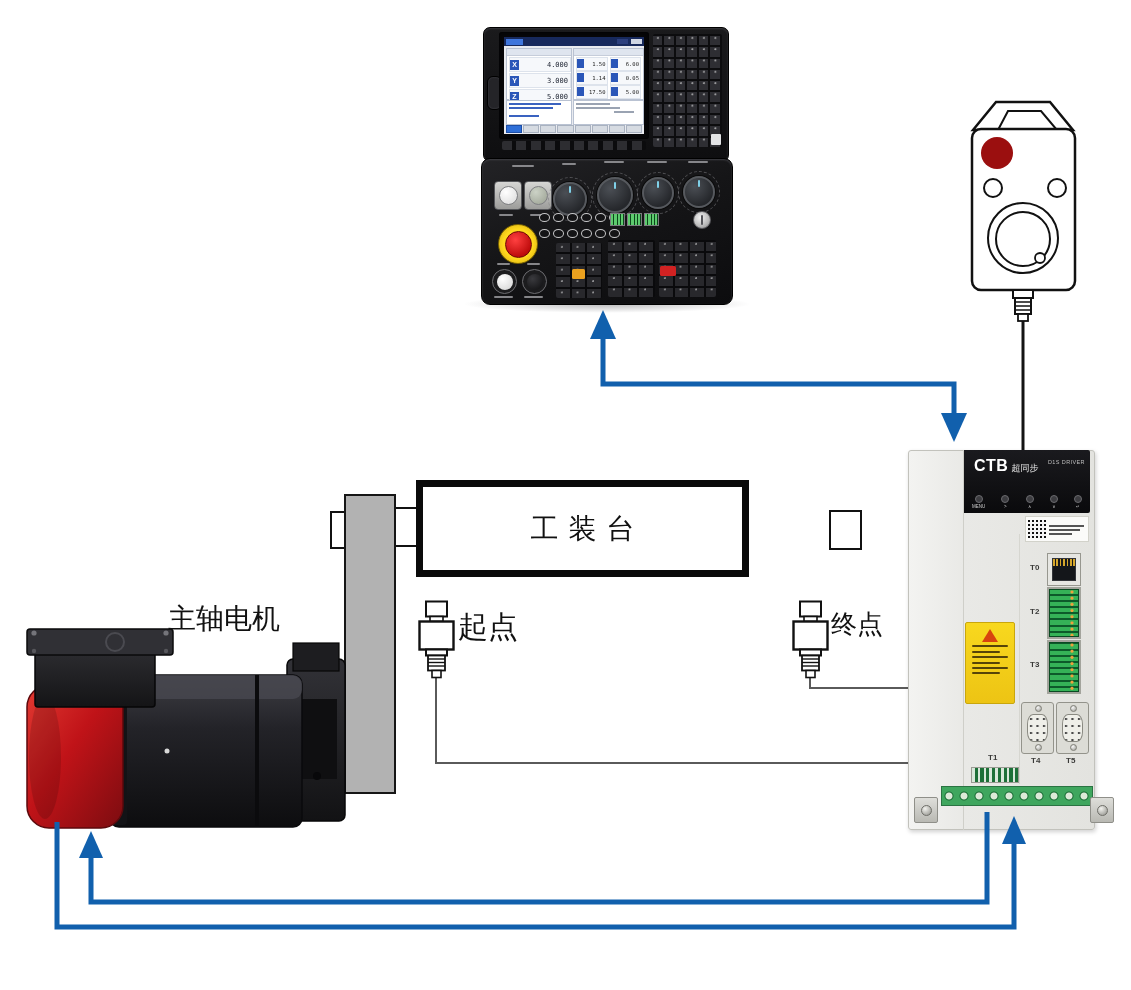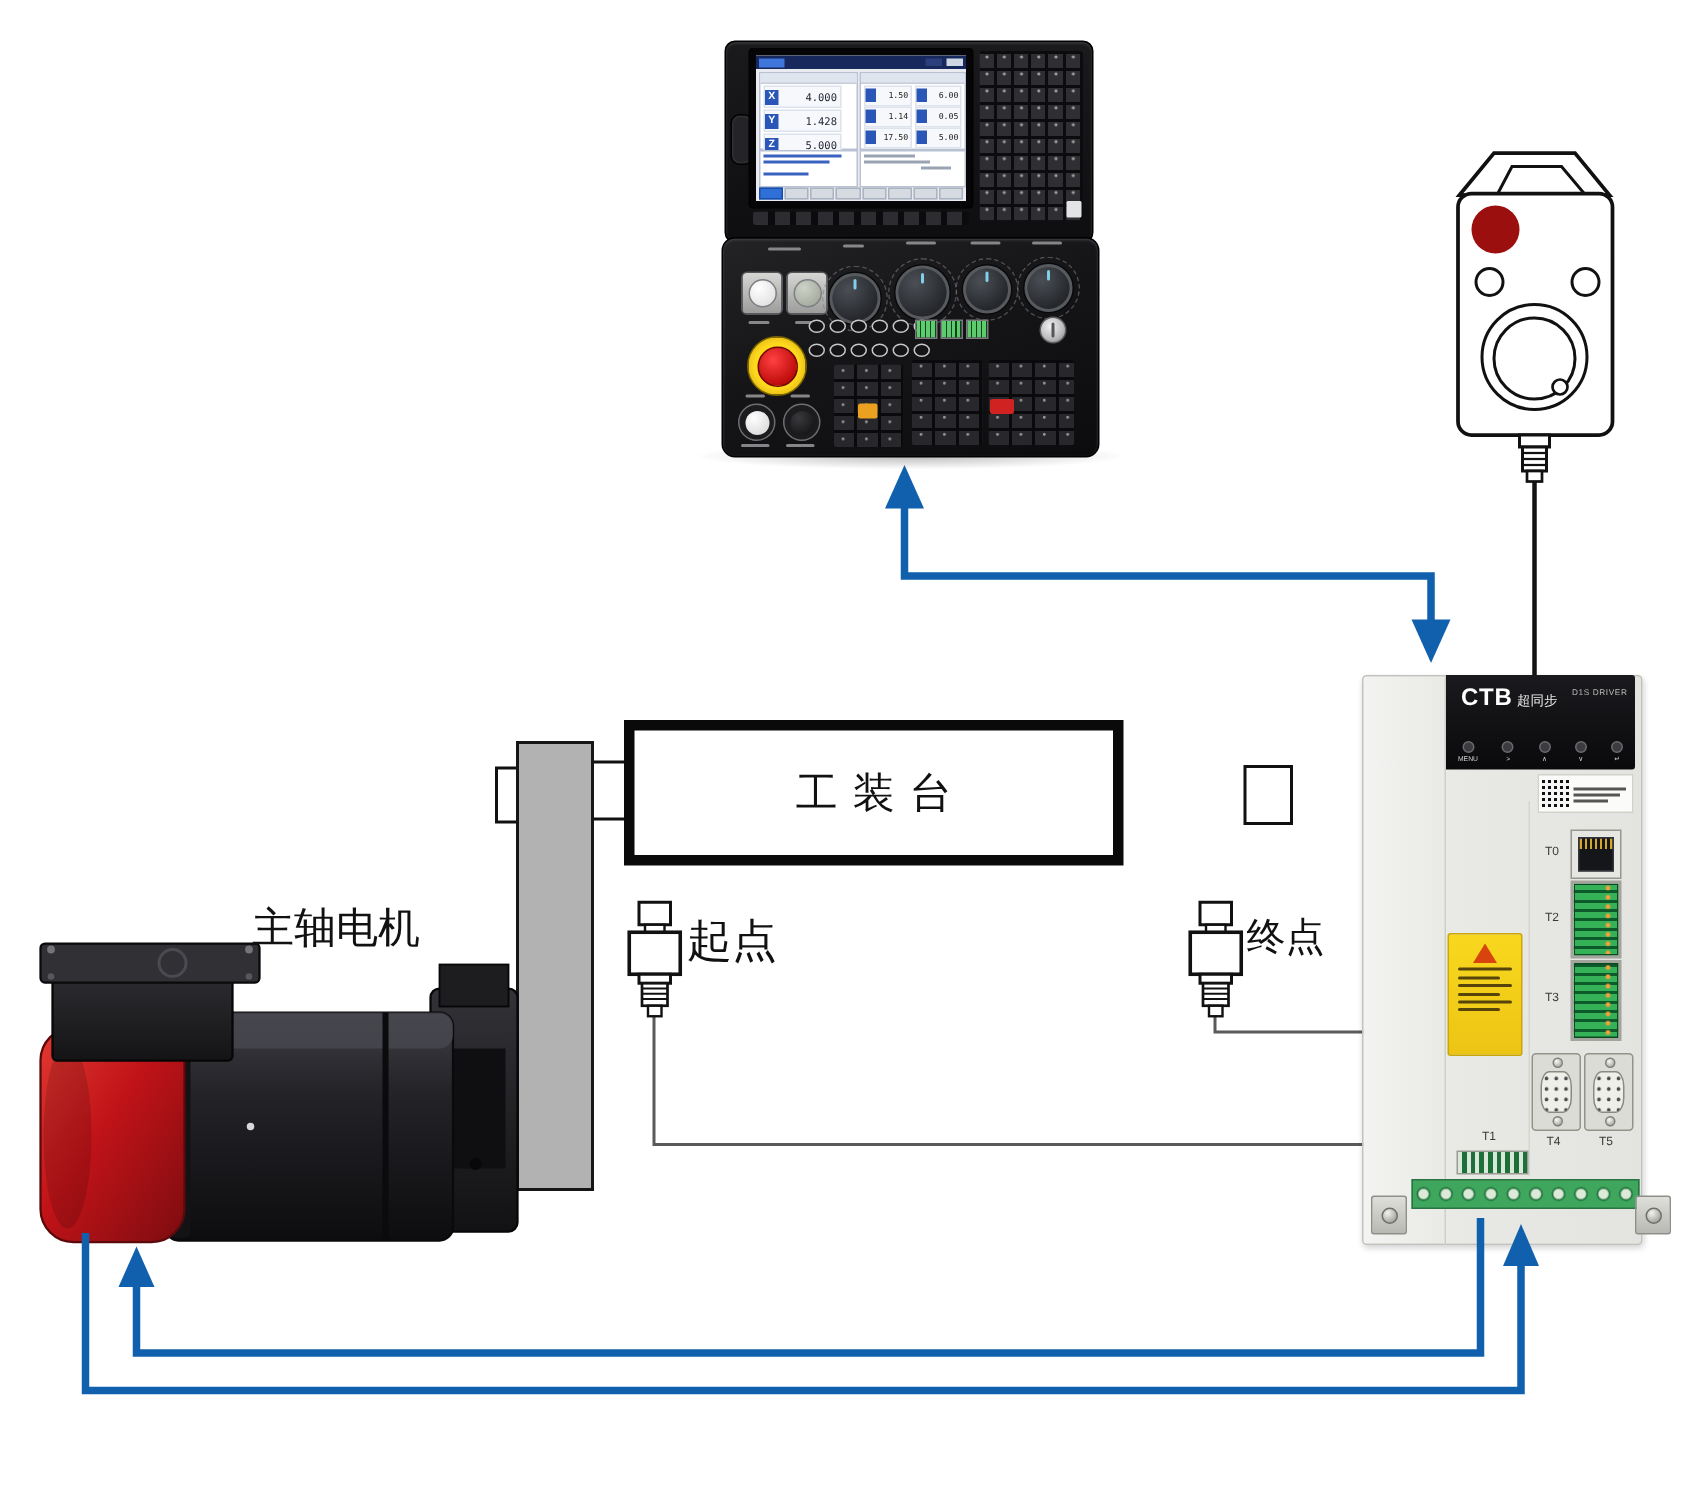--- a/index.html
+++ b/index.html
@@ -15,21 +15,21 @@
   .cnc-top{position:absolute;left:483px;top:27px;width:244px;height:133px;background:linear-gradient(#1a1a1c,#0e0e10);
            border:1px solid #000;border-radius:7px;box-shadow:inset 0 1px 2px #3a3a3e;}
   .lcd-frame{position:absolute;left:499px;top:32px;width:150px;height:107px;background:#060608;border-radius:3px;
              box-shadow:inset 0 0 3px #000;}
   .screen{position:absolute;left:504px;top:37px;width:140px;height:97px;background:#e9ebf0;overflow:hidden;}
   .sc-title{position:absolute;left:0;top:0;width:100%;height:9px;background:#17295c;}
   .sc-chip{position:absolute;left:2px;top:1.5px;width:17px;height:6px;background:#3f76dc;}
   .sc-rchip{position:absolute;top:2px;width:11px;height:5px;background:#2c3f7d;}
   .sc-panel{position:absolute;background:#fff;border:1px solid #b9c2d2;}
   .sc-phead{height:6px;background:#dfe5ef;border-bottom:1px solid #c6cdda;}
-  .ax-row{display:flex;align-items:center;height:13px;margin:1px 10px 0 2px;background:#f6f8fb;border:1px solid #dde3ec;}
+  .ax-row{display:flex;align-items:center;height:13px;margin:1px 0 0 2px;background:#f6f8fb;border:1px solid #dde3ec;}
   .ax-chip{width:9px;height:10px;background:#2a56b8;color:#fff;font-size:7px;line-height:10px;text-align:center;font-weight:700;}
   .ax-val{flex:1;text-align:right;font-size:7px;color:#1c2230;padding-right:2px;font-family:"DejaVu Sans Mono",monospace;}
   .rr{display:flex;align-items:center;height:13px;margin:1px 2px 0 2px;gap:2px;}
   .rr-cell{flex:1;display:flex;align-items:center;background:#f6f8fb;border:1px solid #dde3ec;height:12px;}
   .rr-chip{width:7px;height:9px;background:#2a56b8;margin-right:1px;}
   .rr-val{flex:1;text-align:right;font-size:5.5px;color:#222;padding-right:1px;font-family:"DejaVu Sans Mono",monospace;}
   .sc-bar{height:2px;background:#3a62c0;margin:2px 2px 0 2px;}
   .sc-bar.gray{background:#9aa3b2;}
   .sc-soft{position:absolute;left:2px;top:88px;width:136px;height:8px;display:flex;gap:1px;}
   .softkey{flex:1;background:#d6dbe2;border:1px solid #a9b2c0;}
@@ -100,21 +100,21 @@
   .drv-key{display:flex;flex-direction:column;align-items:center;gap:1px;}
   .drv-dot{width:6px;height:6px;border-radius:50%;background:#3c3c40;border:1px solid #6a6a6e;}
   .drv-keylabel{font-size:4.5px;color:#cfcfcf;}
   .qr-label{position:absolute;left:117px;top:66px;width:64px;height:26px;background:#fbfbf9;border:1px solid #d2d2ca;
             display:flex;align-items:center;gap:3px;padding-left:2px;box-sizing:border-box;}
   .qr{width:18px;height:18px;background:
         repeating-linear-gradient(0deg,#111 0 2px,#f5f5f5 2px 4px),
         repeating-linear-gradient(90deg,#111 0 2px,#f5f5f5 2px 4px);background-blend-mode:lighten;}
   .qr-lines{flex:1;}
   .qr-lines div{height:2px;background:#555;margin:2px 4px 0 0;}
-  .port-label{position:absolute;font-size:8px;color:#3a3a38;font-weight:400;}
+  .port-label{position:absolute;font-size:8px;color:#3a3a38;font-weight:700;}
   .rj45{position:absolute;left:139px;top:103px;width:32px;height:31px;background:#e6e6e2;border:1px solid #97978f;
         display:flex;align-items:center;justify-content:center;}
   .rj45 .jack{width:22px;height:21px;background:#14161a;border:1px solid #33353a;
               background-image:repeating-linear-gradient(90deg,#d4a62c 0 1.6px,#14161a 1.6px 3.4px);
               background-size:100% 7px;background-repeat:no-repeat;}
   .term{position:absolute;width:30px;border:2px solid #a3a49c;background:
           radial-gradient(circle at 23px 3px,#f0a03c 1.3px,transparent 1.9px) 0 0/26px 6.2px repeat,
           repeating-linear-gradient(0deg,#35b257 0 4.2px,#0d5a2a 4.2px 6.2px);
         box-shadow:inset 0 0 0 1px #0a4a22;}
   .db9{position:absolute;width:31px;height:50px;background:#dcdcd6;border:1px solid #93938b;border-radius:3px;
@@ -179,21 +179,21 @@
     </div>
 
     <div class="sc-panel" style="left:2px;top:11px;width:64px;height:50px;">
       <div class="sc-phead"></div>
       <div class="ax-row">
         <span class="ax-chip">X</span>
         <span class="ax-val">4.000</span>
       </div>
       <div class="ax-row">
         <span class="ax-chip">Y</span>
-        <span class="ax-val">1.428</span>
+        <span class="ax-val">3.000</span>
       </div>
       <div class="ax-row">
         <span class="ax-chip">Z</span>
         <span class="ax-val">5.000</span>
       </div>
     </div>
 
     <div class="sc-panel" style="left:69px;top:11px;width:69px;height:50px;">
       <div class="sc-phead"></div>
       <div class="rr">

